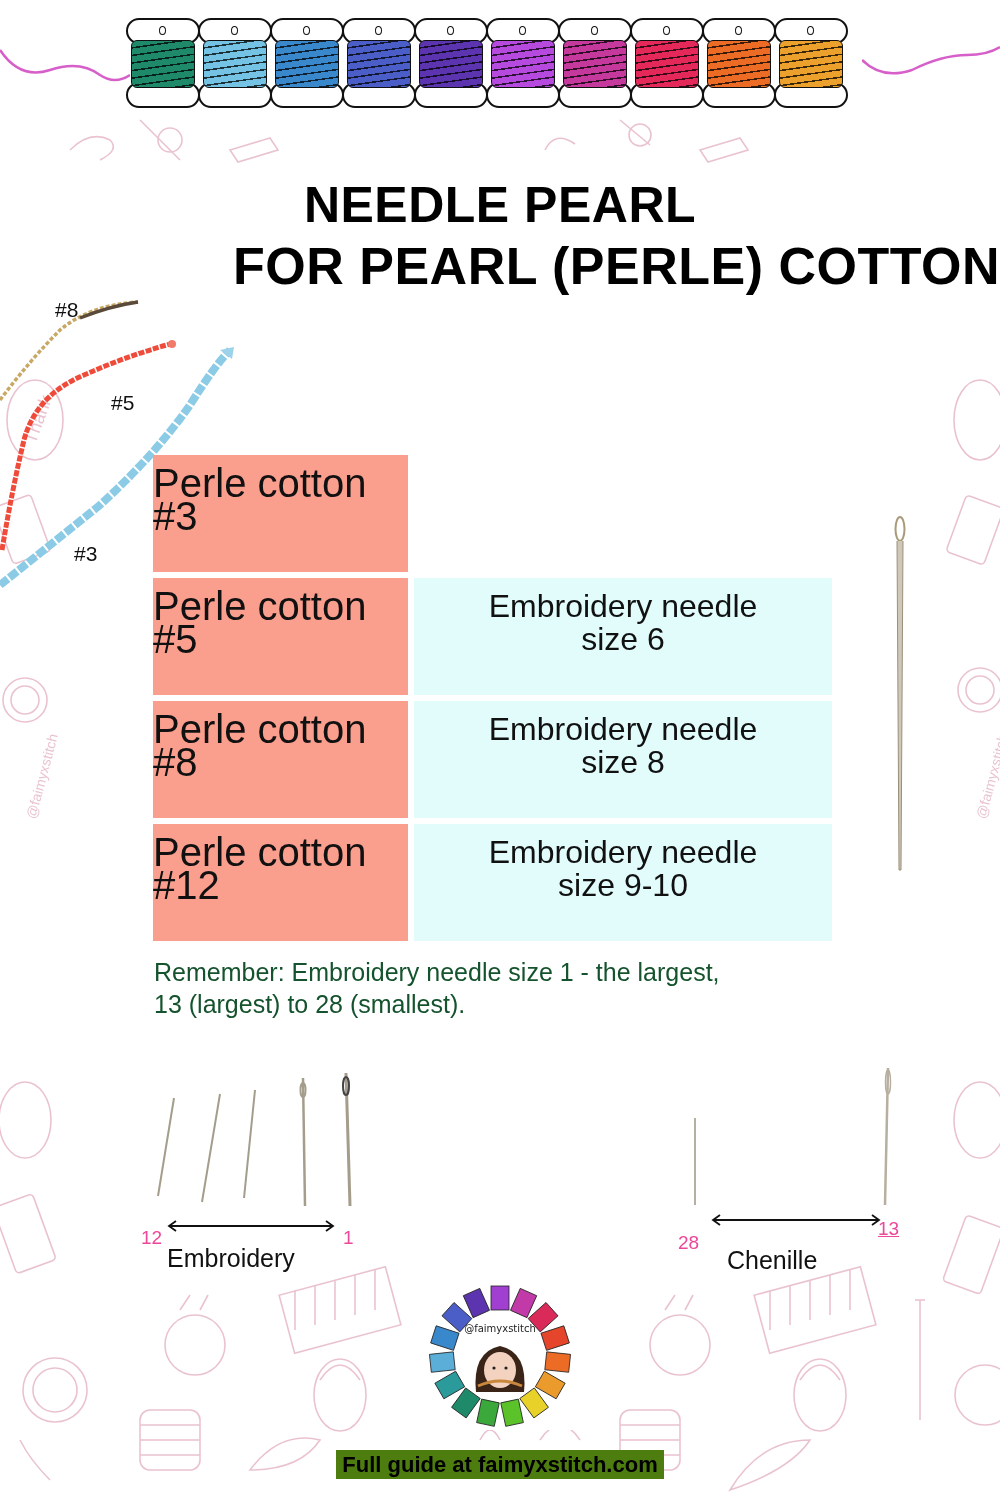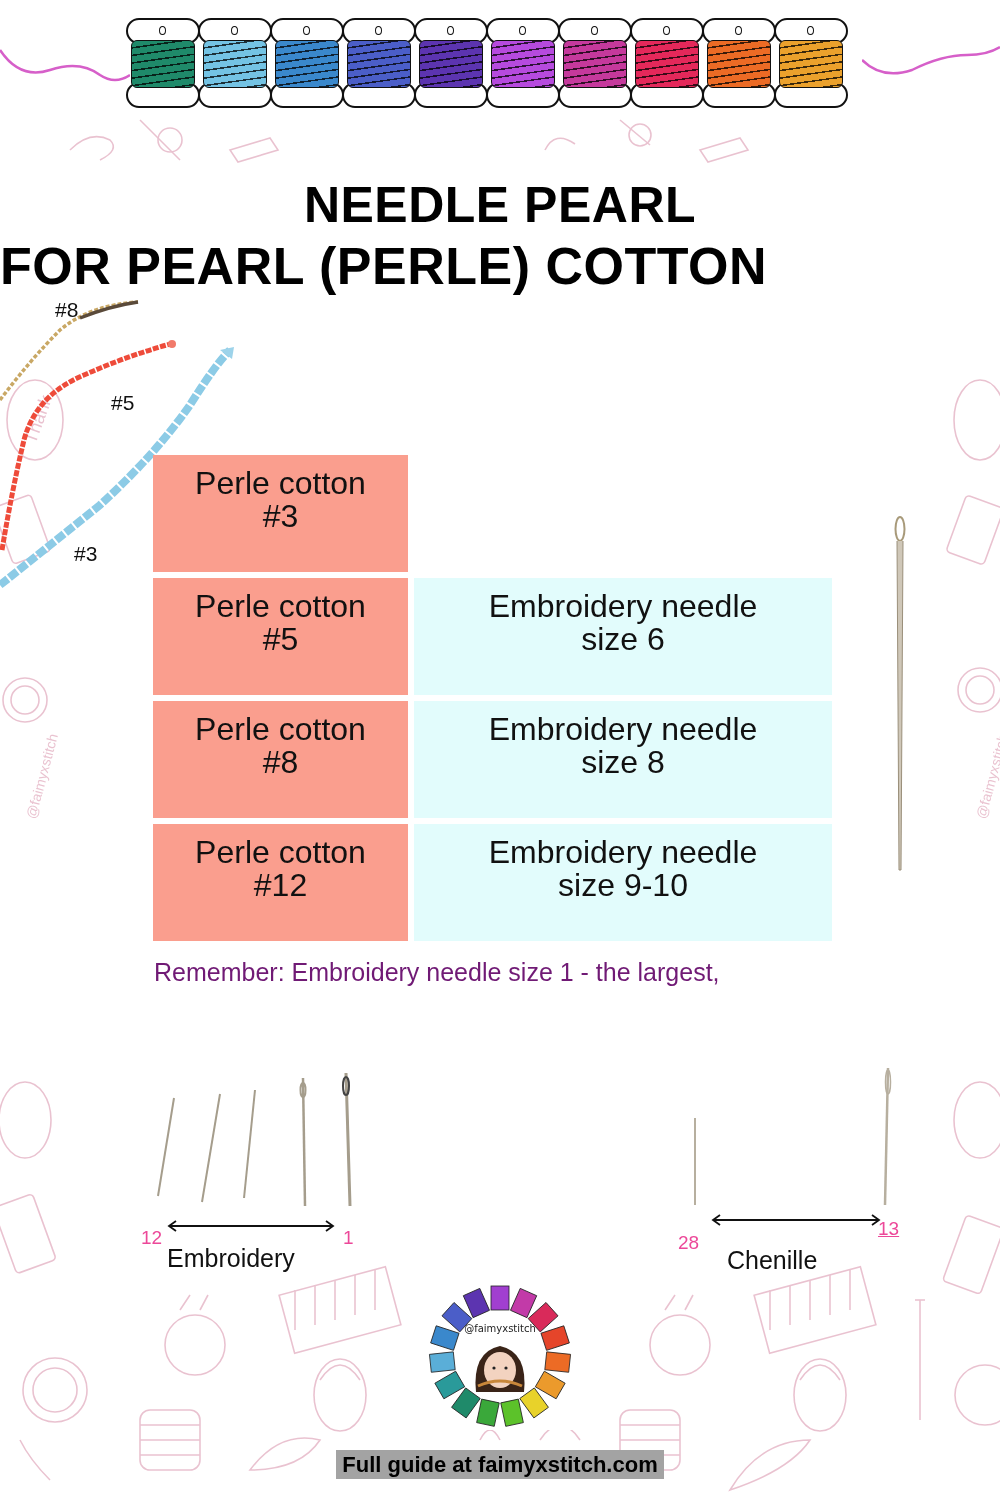--- a/index.html
+++ b/index.html
@@ -20,55 +20,55 @@
   .spool .hole { position: absolute; top: 12px; left: 33px; width: 7px; height: 9px; border: 1.5px solid #111; border-radius: 50%; background: #fff; z-index: 3; }
   .spool .thread {
     position: absolute; left: 5px; right: 5px; top: 26px; bottom: 22px; border-radius: 6px; z-index: 2;
     border: 1.5px solid #111;
     background-image: repeating-linear-gradient(172deg, transparent 0 6px, rgba(0,0,0,0.75) 6px 7.5px);
   }
   .wave { position: absolute; top: 30px; }
 
   
   .title-main { position: absolute; left: 0; right: 0; top: 176px; text-align: center; font-weight: 700; font-size: 50px; letter-spacing: 0.5px; color: #000; }
-  .title-sub { position: absolute; left: 0; right: 0; top: 236px; text-align: left; font-size: 52px; letter-spacing: 0.5px; color: #000; }
+  .title-sub { position: absolute; left: 0; right: 0; top: 236px; text-align: right; font-size: 52px; letter-spacing: 0.5px; color: #000; }
 
   
   .strands { position: absolute; left: 0; top: 290px; width: 260px; height: 320px; }
   .strand-label { position: absolute; font-size: 21px; color: #111; }
 
   
   .needle-table { position: absolute; left: 153px; top: 455px; width: 679px; }
   .row { display: flex; height: 117px; margin-bottom: 6px; }
   .cell-left {
-    width: 255px; background: #fa9e8e; text-align: center;
-    font-size: 32px; line-height: 33px; padding-top: 12px; color: #111;
+    width: 255px; background: #fa9e8e; 
+    font-size: 40px; line-height: 33px; padding-top: 12px; color: #111;
   }
   .cell-right {
     flex: 1; margin-left: 6px; background: #e2fcfc; text-align: center;
     font-size: 32px; line-height: 33px; padding-top: 12px; color: #111;
   }
   .cell-line { display: block; }
 
   
   .big-needle { position: absolute; left: 890px; top: 515px; }
 
   
-  .note { position: absolute; left: 154px; top: 956px; width: 690px; font-size: 25px; line-height: 32px; color: #701a75; }
+  .note { position: absolute; left: 154px; top: 956px; width: 690px; font-size: 25px; line-height: 32px; color: #14532d; }
 
   
   .diagram { position: absolute; }
   .diagram .num { position: absolute; font-size: 19px; color: #ec4899; margin-top: 12px; }
   .diagram .cap { position: absolute; font-size: 25px; color: #111; }
 
   
   .logo { position: absolute; left: 426px; top: 1282px; width: 148px; height: 148px; }
 
   .footer { position: absolute; left: 0; right: 0; top: 1452px; text-align: center; font-weight: 700; font-size: 22px; color: #000; }
-  .footer span { background: #a3a3a3; padding: 2px 6px; }
+  .footer span { background: #4d7c0f; padding: 2px 6px; }
 </style>
 </head>
 <body>
 
 <svg class="bg-doodles" width="1000" height="1500" viewBox="0 0 1000 1500">
   <g fill="none" stroke="#e6b8c8" stroke-width="1.6" opacity="0.85">
 
     <path d="M70 150 q20 -20 40 -10 q10 10 -10 20"></path>
     <circle cx="170" cy="140" r="12"></circle>
       <path d="M140 120 l40 40"></path>
@@ -250,20 +250,21 @@
   </div>
 </div>
 
 <svg class="big-needle" width="22" height="360" viewBox="0 0 22 360">
   <ellipse cx="10" cy="14" rx="4.5" ry="12" fill="none" stroke="#a89a7a" stroke-width="2"></ellipse>
   <path d="M7 26 L9 355 L11 355 L13 26" fill="#cfc7b8" stroke="#9a8f7a" stroke-width="1"></path>
 </svg>
 
 <p class="note">
   <span class="cell-line">Remember: Embroidery needle size 1 - the largest,</span>
+  <span class="cell-line">13 (largest) to 28 (smallest).</span>
 </p>
 
 <div class="diagram" style="left:138px; top:1068px; width:230px; height:210px;">
   <svg width="230" height="160" viewBox="0 0 230 160" style="position:absolute; left:0; top:0;">
     <g stroke="#a59d8c" stroke-width="2" fill="none">
       <line x1="36" y1="30" x2="20" y2="128"></line>
       <line x1="82" y1="26" x2="64" y2="134"></line>
       <line x1="117" y1="22" x2="106" y2="130"></line>
       <line x1="165" y1="10" x2="167" y2="138" stroke-width="2.5"></line>
       <ellipse cx="165" cy="22" rx="2.5" ry="7"></ellipse>

